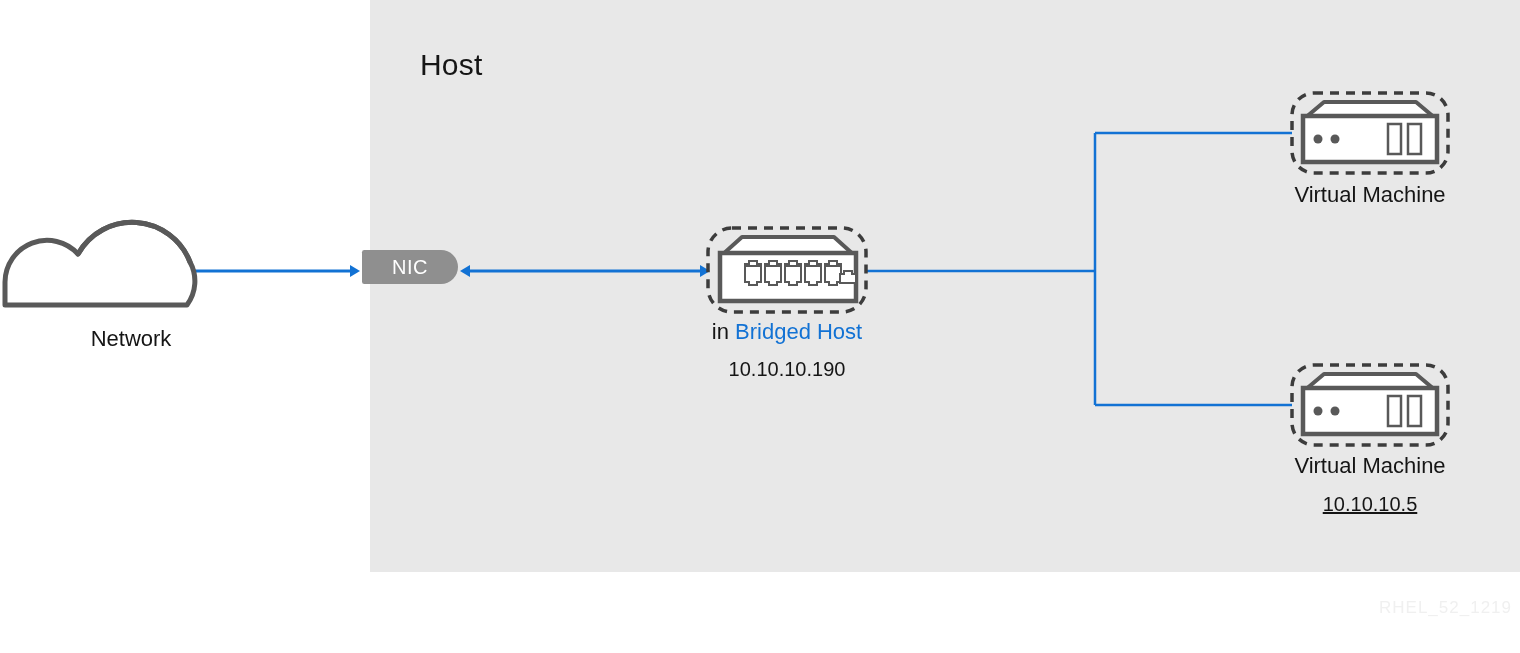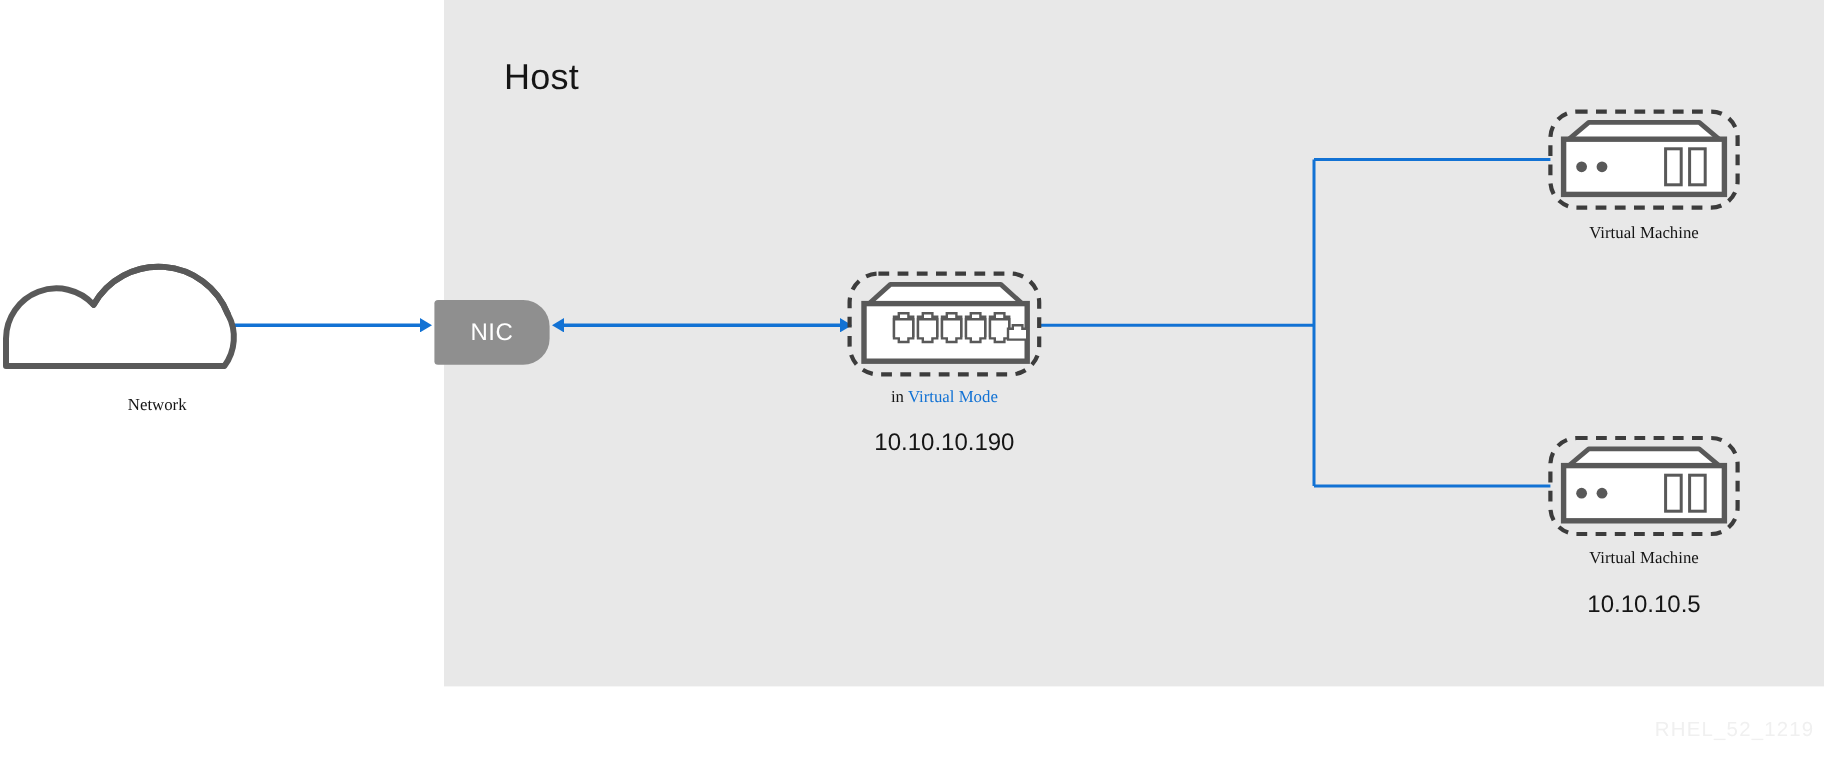--- a/index.html
+++ b/index.html
@@ -41,39 +41,38 @@
     width: 1520px;
     height: 653px;
     pointer-events: none;
   }
   .label-block {
     position: absolute;
     text-align: center;
     color: #151515;
   }
   .label-title {
-    font-size: 14px;
+    font-size: 22px;
     line-height: 28px;
     white-space: nowrap;
-    font-family: Liberation Serif, serif;
   }
   .label-sub {
     font-size: 20px;
     line-height: 30px;
     white-space: nowrap;
   }
   .accent {
     color: #1272d4;
   }
   #nic-box {
     position: absolute;
     left: 362px;
     top: 250px;
     width: 96px;
-    height: 54px;
+    height: 34px;
     background: #8f8f8f;
     border-radius: 3px 22px 22px 3px;
     display: flex;
     align-items: center;
     justify-content: center;
   }
   #nic-label {
     color: #ffffff;
     font-size: 20px;
     letter-spacing: 0.5px;
@@ -188,29 +187,29 @@
   <div id="nic-box">
     <span id="nic-label">NIC</span>
   </div>
 
   <div class="label-block" style="left:0px; top:325px; width:190px;padding-left:36px;">
     <div class="label-title">Network</div>
   </div>
 
   <div class="label-block" style="left:637px; top:318px; width:300px;">
     <div class="label-title">
-      <span>in </span><span class="accent">Virtual Mode</span>
+      <span>in </span><span class="accent">Bridged Host</span>
     </div>
     <div class="label-sub" style="margin-top:8px;">10.10.10.190</div>
   </div>
 
   <div class="label-block" style="left:1250px; top:181px; width:240px;">
     <div class="label-title">Virtual Machine</div>
   </div>
 
   <div class="label-block" style="left:1250px; top:452px; width:240px;">
     <div class="label-title">Virtual Machine</div>
-    <div class="label-sub" style="margin-top:9px;">10.10.10.5</div>
+    <div class="label-sub" style="margin-top:9px;text-decoration:underline;">10.10.10.5</div>
   </div>
 
   <div id="watermark">RHEL_52_1219</div>
 
 </div>
 
 </body></html>

